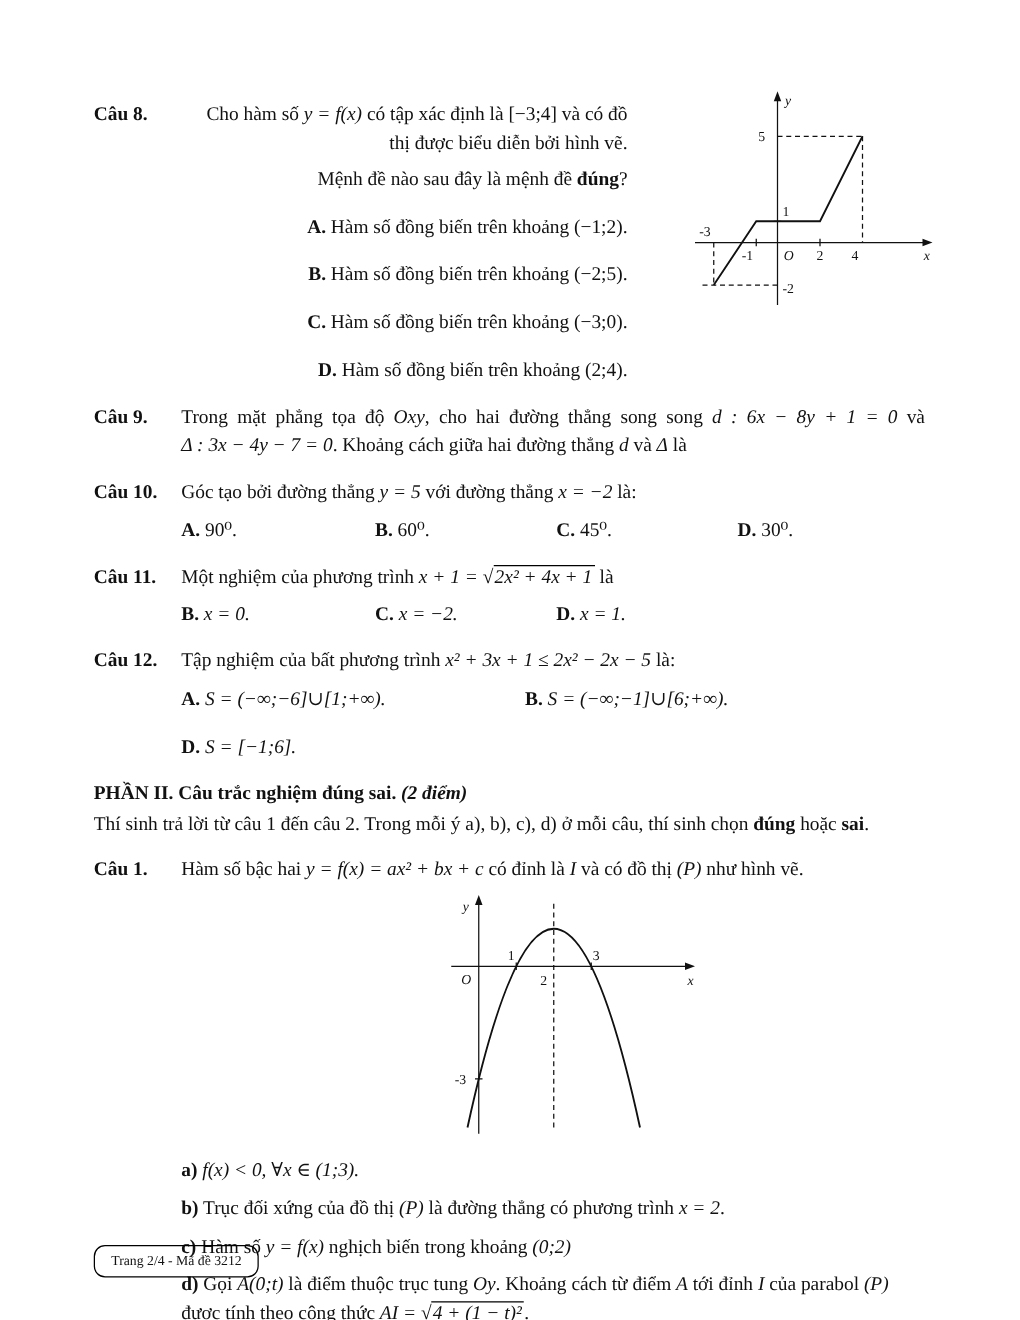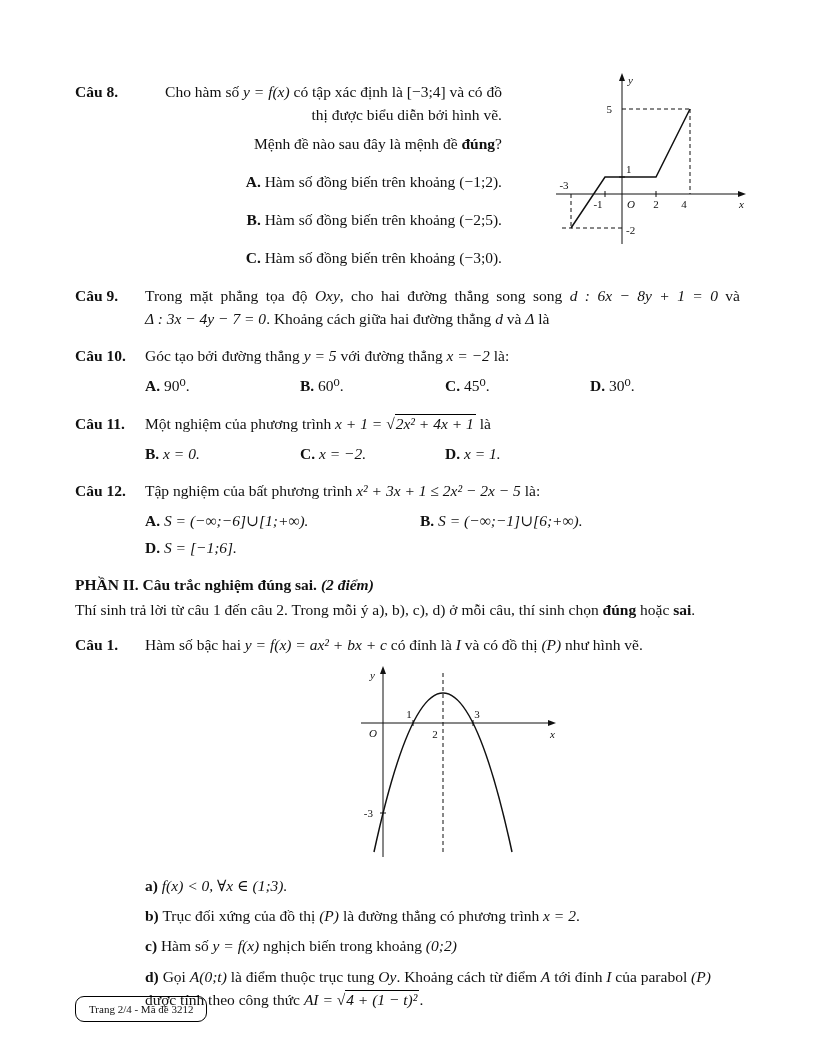--- a/index.html
+++ b/index.html
@@ -12,21 +12,21 @@
   }
   p{margin:0;}
   .q{display:flex; align-items:flex-start; margin-bottom:14px;}
   .ql{flex:0 0 70px; font-weight:700;}
   .qb{flex:1; min-width:0;}
   .m{font-style:italic; white-space:nowrap;}
   b.ol{font-weight:700;}
   .just{text-align:justify;}
   .indent{padding-left:14px; margin-top:5px;}
   .opts4{display:grid; grid-template-columns:155px 145px 145px 1fr; margin-top:7px;}
-  .opts2{display:grid; grid-template-columns:275px 1fr; row-gap:3px; margin-top:7px;}
+  .opts2{display:grid; grid-template-columns:275px 1fr; row-gap:15px; margin-top:7px;}
   .optstack .opt{display:block; margin-top:15px;}
   .q8body{position:relative; padding-right:238px;text-align:right;}
   .q8fig{position:absolute; right:-14px; top:-14px;}
   .part2h{font-weight:700; margin:14px 0 2px;}
   .part2h .em{font-style:italic;}
   .intro .bd{font-weight:700;}
   .item{margin-top:7px;}
   .fig2wrap{text-align:center; margin:4px 0 2px;}
   .sqrt{white-space:nowrap;}
   .sqrt .rsign{font-style:normal;}
@@ -47,20 +47,21 @@
 
   <div class="q">
     <div class="ql">Câu 8.</div>
     <div class="qb q8body">
       <p class="stem"><span>Cho hàm số </span><span class="m">y = f(x)</span><span> có tập xác định là </span><span>[−3;4]</span><span> và có đồ thị được biểu diễn bởi hình vẽ.</span></p>
       <p class="indent"><span>Mệnh đề nào sau đây là mệnh đề </span><b>đúng</b><span>?</span></p>
       <div class="optstack">
         <span class="opt"><b class="ol">A.</b> <span>Hàm số đồng biến trên khoảng (−1;2).</span></span>
         <span class="opt"><b class="ol">B.</b> <span>Hàm số đồng biến trên khoảng (−2;5).</span></span>
         <span class="opt"><b class="ol">C.</b> <span>Hàm số đồng biến trên khoảng (−3;0).</span></span>
+        <span class="opt"><b class="ol">D.</b> <span>Hàm số đồng biến trên khoảng (2;4).</span></span>
       </div>
 
       <div class="q8fig">
         <svg width="220" height="198" viewBox="0 0 220 198">
 
           <line x1="22" y1="128" x2="208" y2="128" stroke-width="1"></line>
           <polygon points="212,128 204,125 204,131" fill="#111"></polygon>
           <line x1="88" y1="12" x2="88" y2="178" stroke-width="1"></line>
           <polygon points="88,7 85,15 91,15" fill="#111"></polygon>
 

